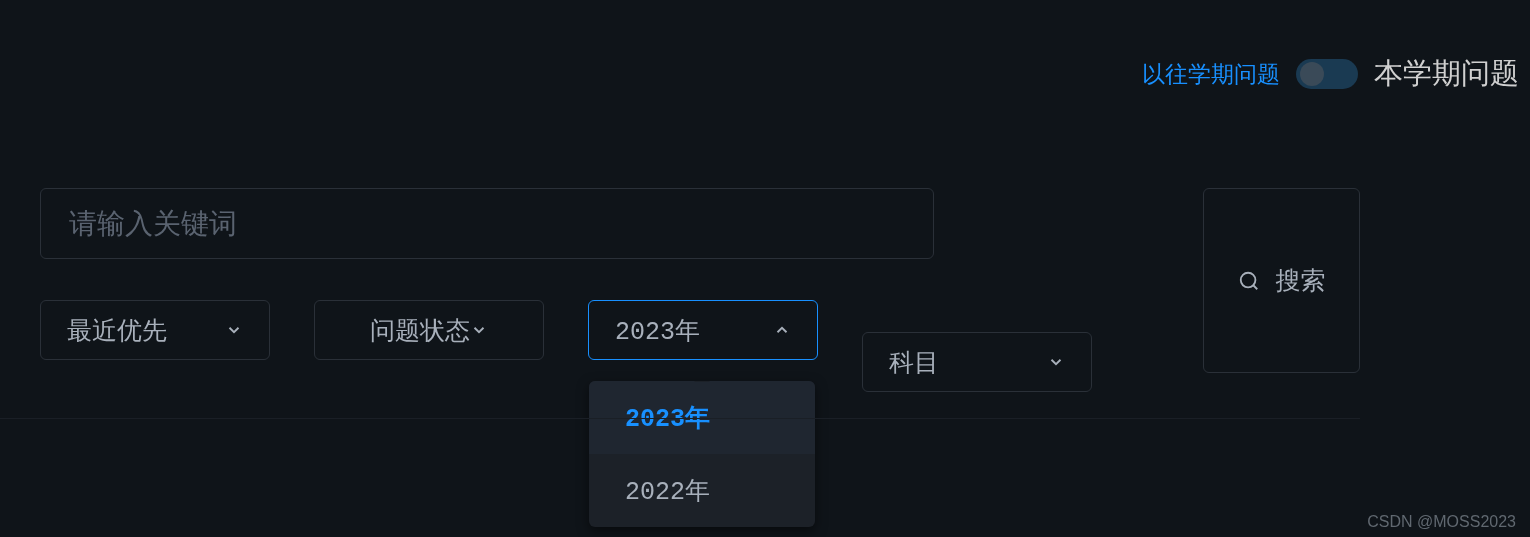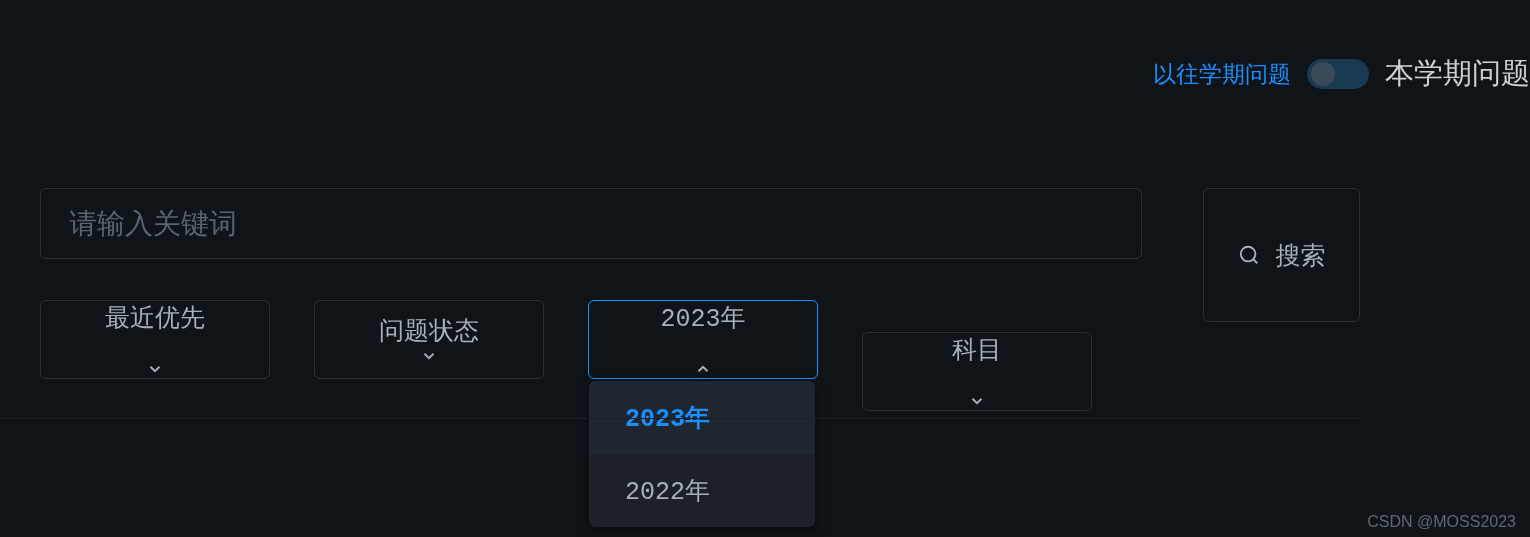--- a/index.html
+++ b/index.html
@@ -15,21 +15,21 @@
       overflow: hidden;
       position: relative;
     }
     .header-toggle {
       position: absolute;
       top: 54px;
       right: 0;
       display: flex;
       align-items: center;
       gap: 16px;
-      padding-right: 0;
+      padding-right: 11px;
     }
     .toggle-label-left {
       color: #1890ff;
       font-size: 23px;
     }
     .toggle-label-right {
       color: #d0d0d0;
       font-size: 29px;
     }
     .toggle-switch {
@@ -49,39 +49,39 @@
       top: 3px;
       left: 4px;
     }
     .filter-bar {
       position: absolute;
       top: 188px;
       left: 40px;
       right: 170px;
     }
     .search-input {
-      width: 1102px;
+      width: 894px;
       height: 71px;
       background-color: transparent;
       border: 1px solid #2a3038;
       border-radius: 6px;
       padding: 14px 28px;
       font-size: 28px;
       color: #86efac;
       outline: none;
     }
     .search-input::placeholder {
       color: #5a6370;
     }
     .search-button {
       position: absolute;
       top: 188px;
       right: 170px;
       width: 157px;
-      height: 134px;
+      height: 185px;
       background-color: transparent;
       border: 1px solid #2a3038;
       border-radius: 6px;
       display: flex;
       align-items: center;
       justify-content: center;
       gap: 16px;
       cursor: pointer;
       color: #a8b0bb;
       font-size: 25px;
@@ -91,34 +91,33 @@
       height: 22px;
     }
     .dropdown-row {
       position: absolute;
       top: 300px;
       left: 40px;
       display: flex;
       gap: 44px;
     }
     .dropdown {
-      height: 79px;
+      height: 60px;
       background-color: transparent;
       border: 1px solid #2a3038;
       border-radius: 6px;
       display: flex;
       align-items: center;
       justify-content: space-between;
       padding: 0 26px;
       cursor: pointer;
       color: #a8b0bb;
       font-size: 25px;
       min-width: 230px;
       position: relative;
-      flex-direction: column;
     }
     .dropdown.active {
       border-color: #1890ff;
     }
     .chevron {
       width: 18px;
       height: 18px;
     }
     .dropdown-menu {
       position: absolute;

